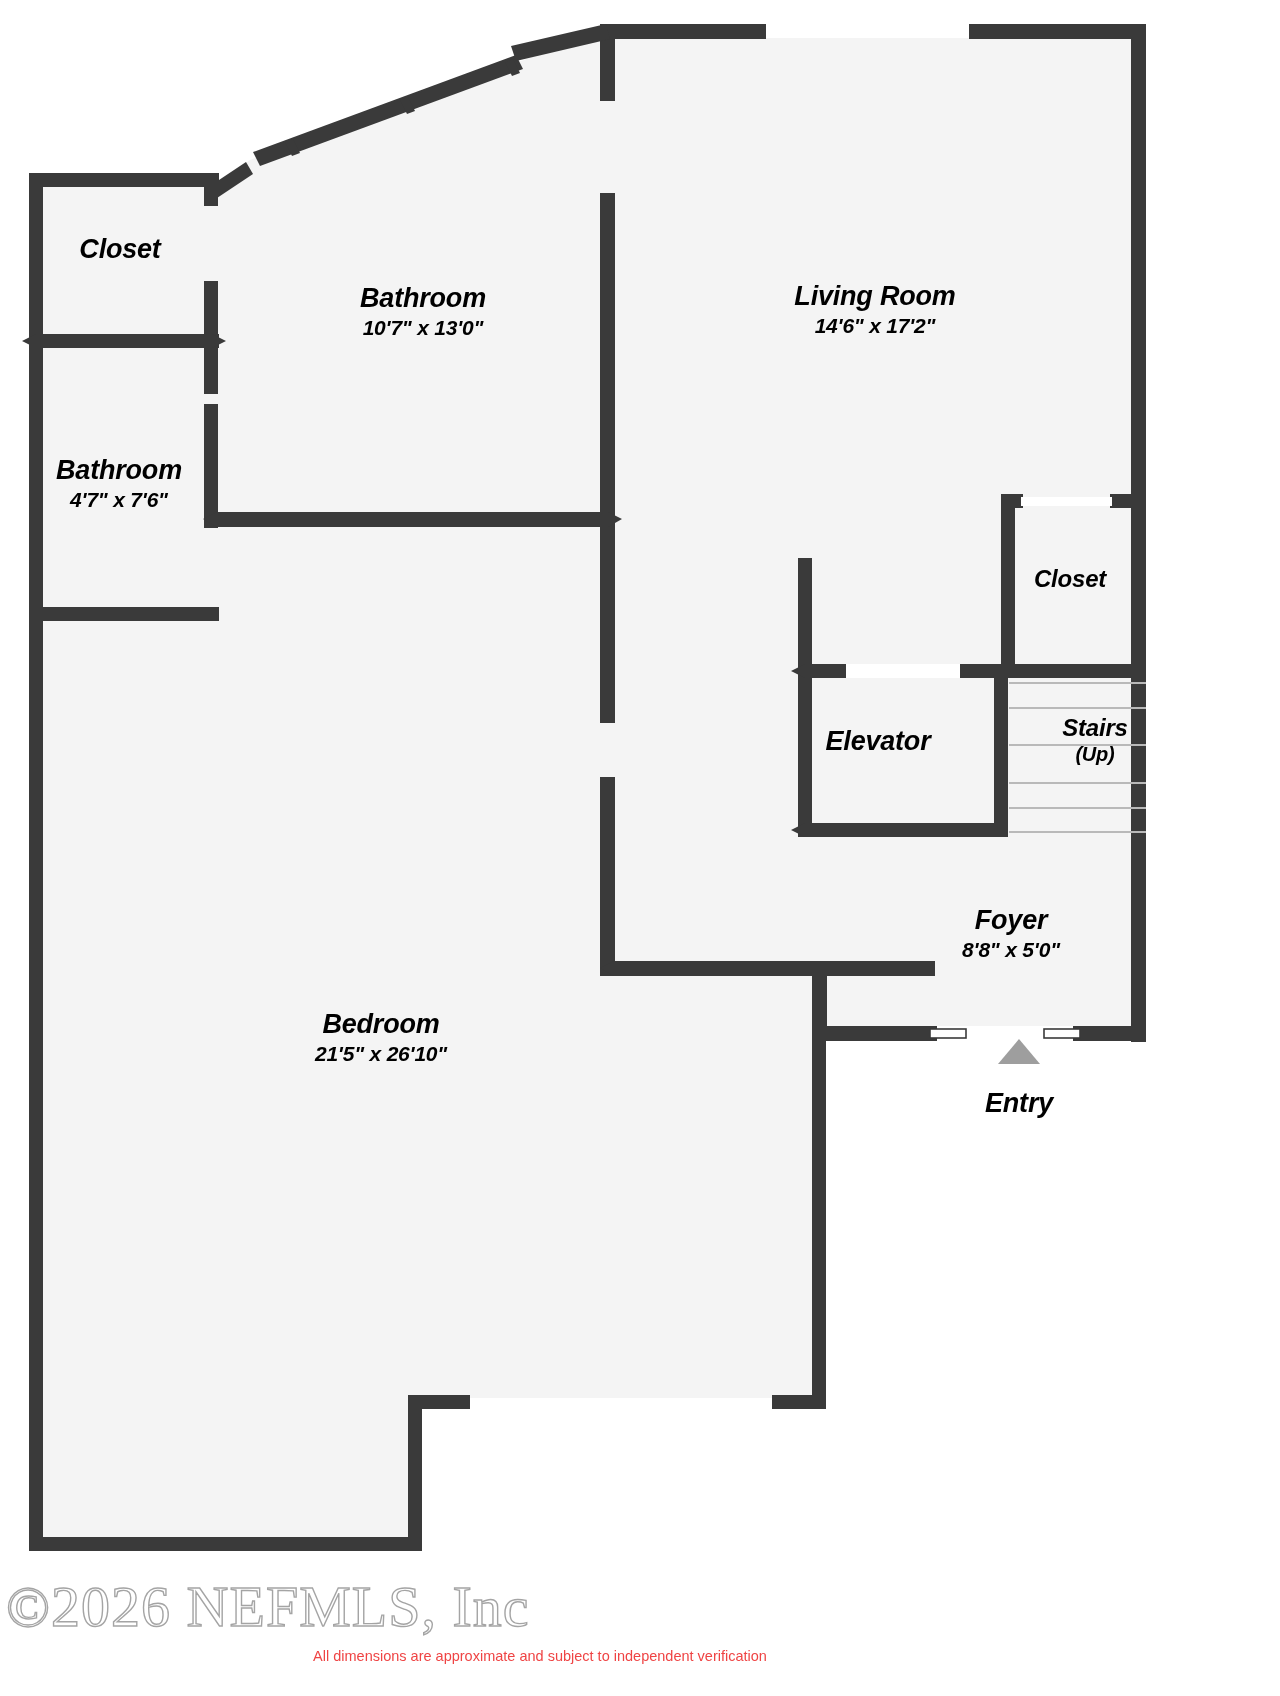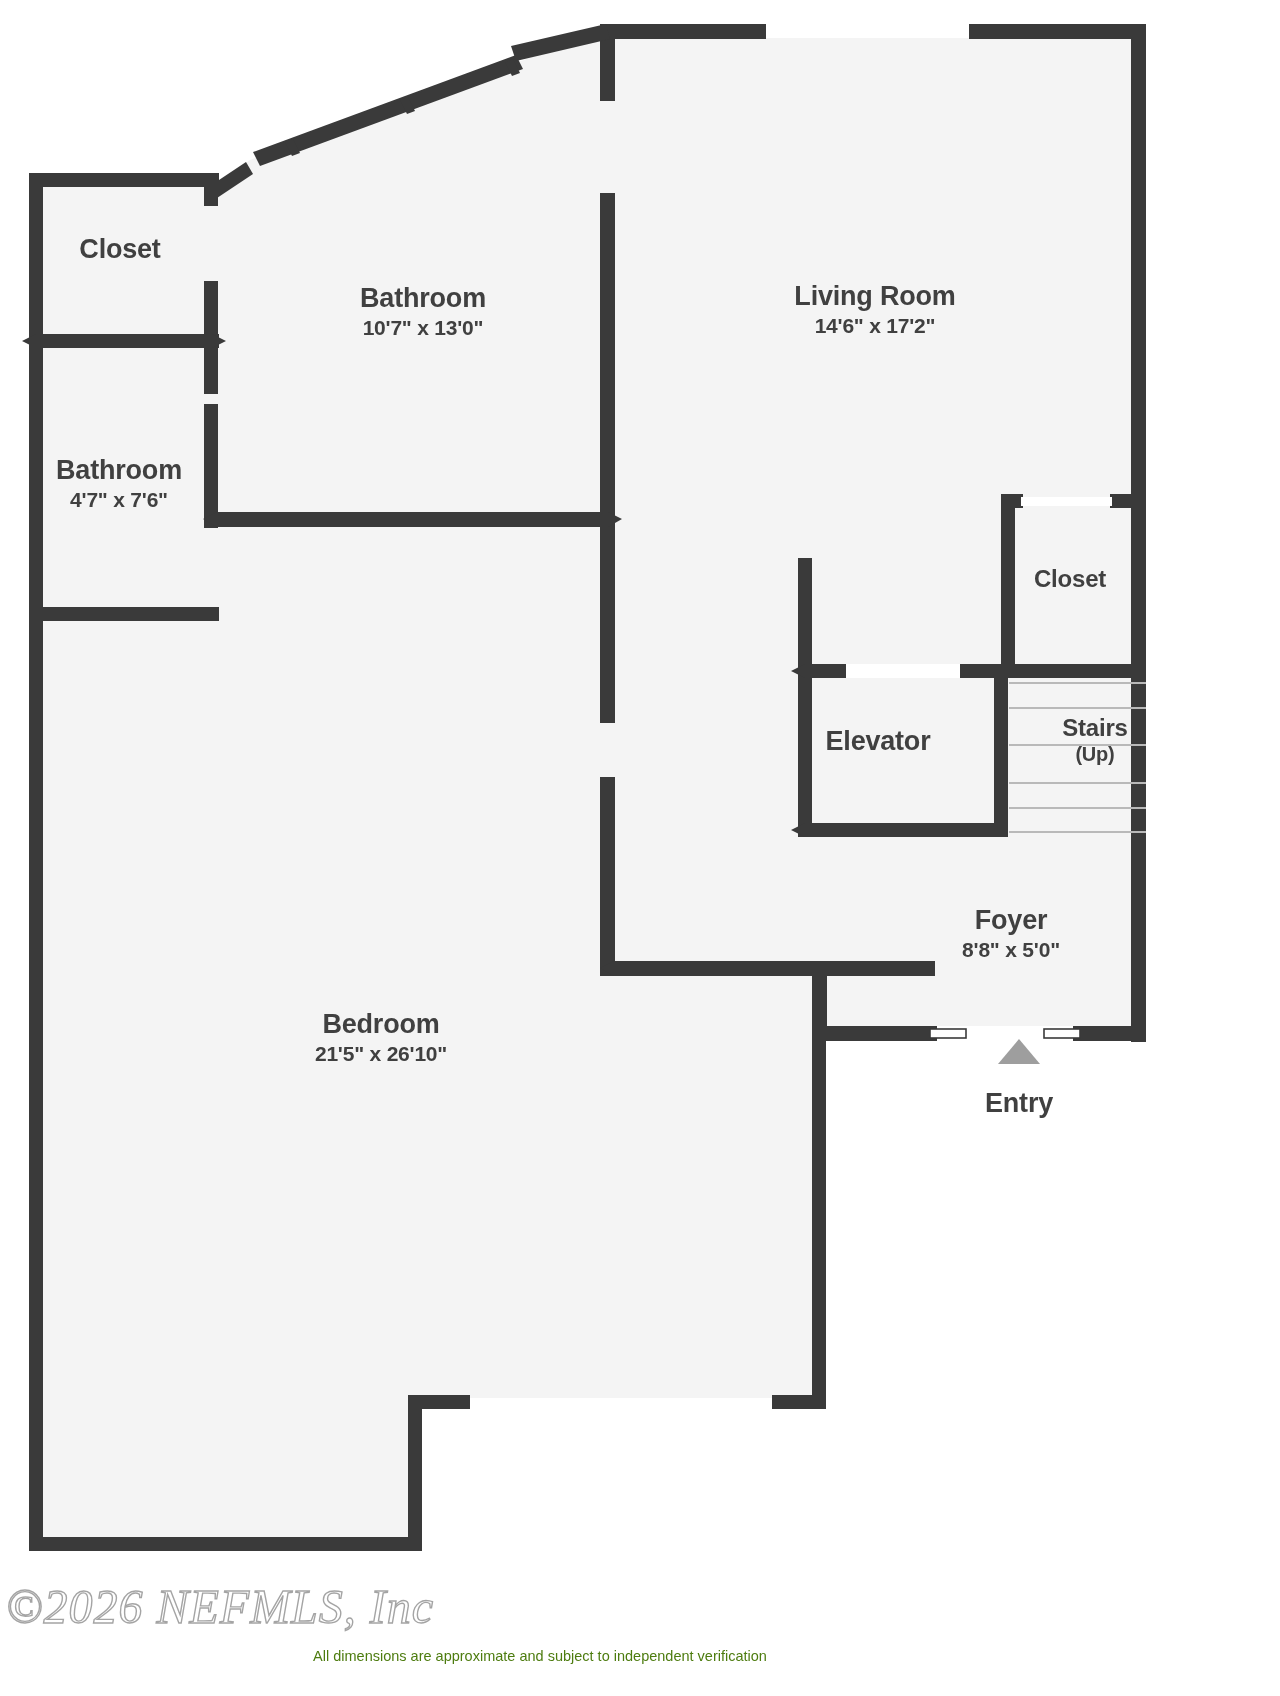--- a/index.html
+++ b/index.html
@@ -26,25 +26,26 @@
     position: absolute;
     left: 0; top: 0;
     width: 1280px;
     height: 1696px;
   }
 
   
   .label {
     position: absolute;
     text-align: center;
-    color: #404040;
+    color: #000000;
     font-weight: bold;
     white-space: nowrap;
     transform: translate(-50%, -50%);
     letter-spacing: -0.2px;
+    font-style: italic;
   }
   .label .name {
     display: block;
     font-size: 27px;
     line-height: 32px;
     font-weight: bold;
   }
   .label .dims {
     display: block;
     font-size: 21px;
@@ -53,39 +54,38 @@
   }
   .label.small .name { font-size: 24px; line-height: 29px; }
   .label.small .dims { font-size: 20px; line-height: 25px; }
 
   
   .watermark {
     position: absolute;
     left: 6px;
     top: 1576px;
     font-family: "Liberation Serif", serif;
-    font-size: 48px;
+    font-size: 58px;
     line-height: 62px;
     letter-spacing: 1px;
     color: transparent;
     -webkit-text-stroke: 1.4px rgba(90,90,90,0.55);
     text-shadow: 1px 1px 0 rgba(255,255,255,0.9);
     white-space: nowrap;
     pointer-events: none;
-    font-style: italic;
   }
 
   .footnote {
     position: absolute;
     left: 0;
     top: 1648px;
     width: 1080px;
     text-align: center;
     font-size: 14.5px;
-    color: #4d7c0f;
+    color: #ef4444;
     font-family: "Liberation Sans", sans-serif;
   }
 </style>
 </head>
 <body>
 
 <div id="plan">
 
   <svg class="floorplan-svg" viewBox="0 0 1280 1696" xmlns="http://www.w3.org/2000/svg">
 

